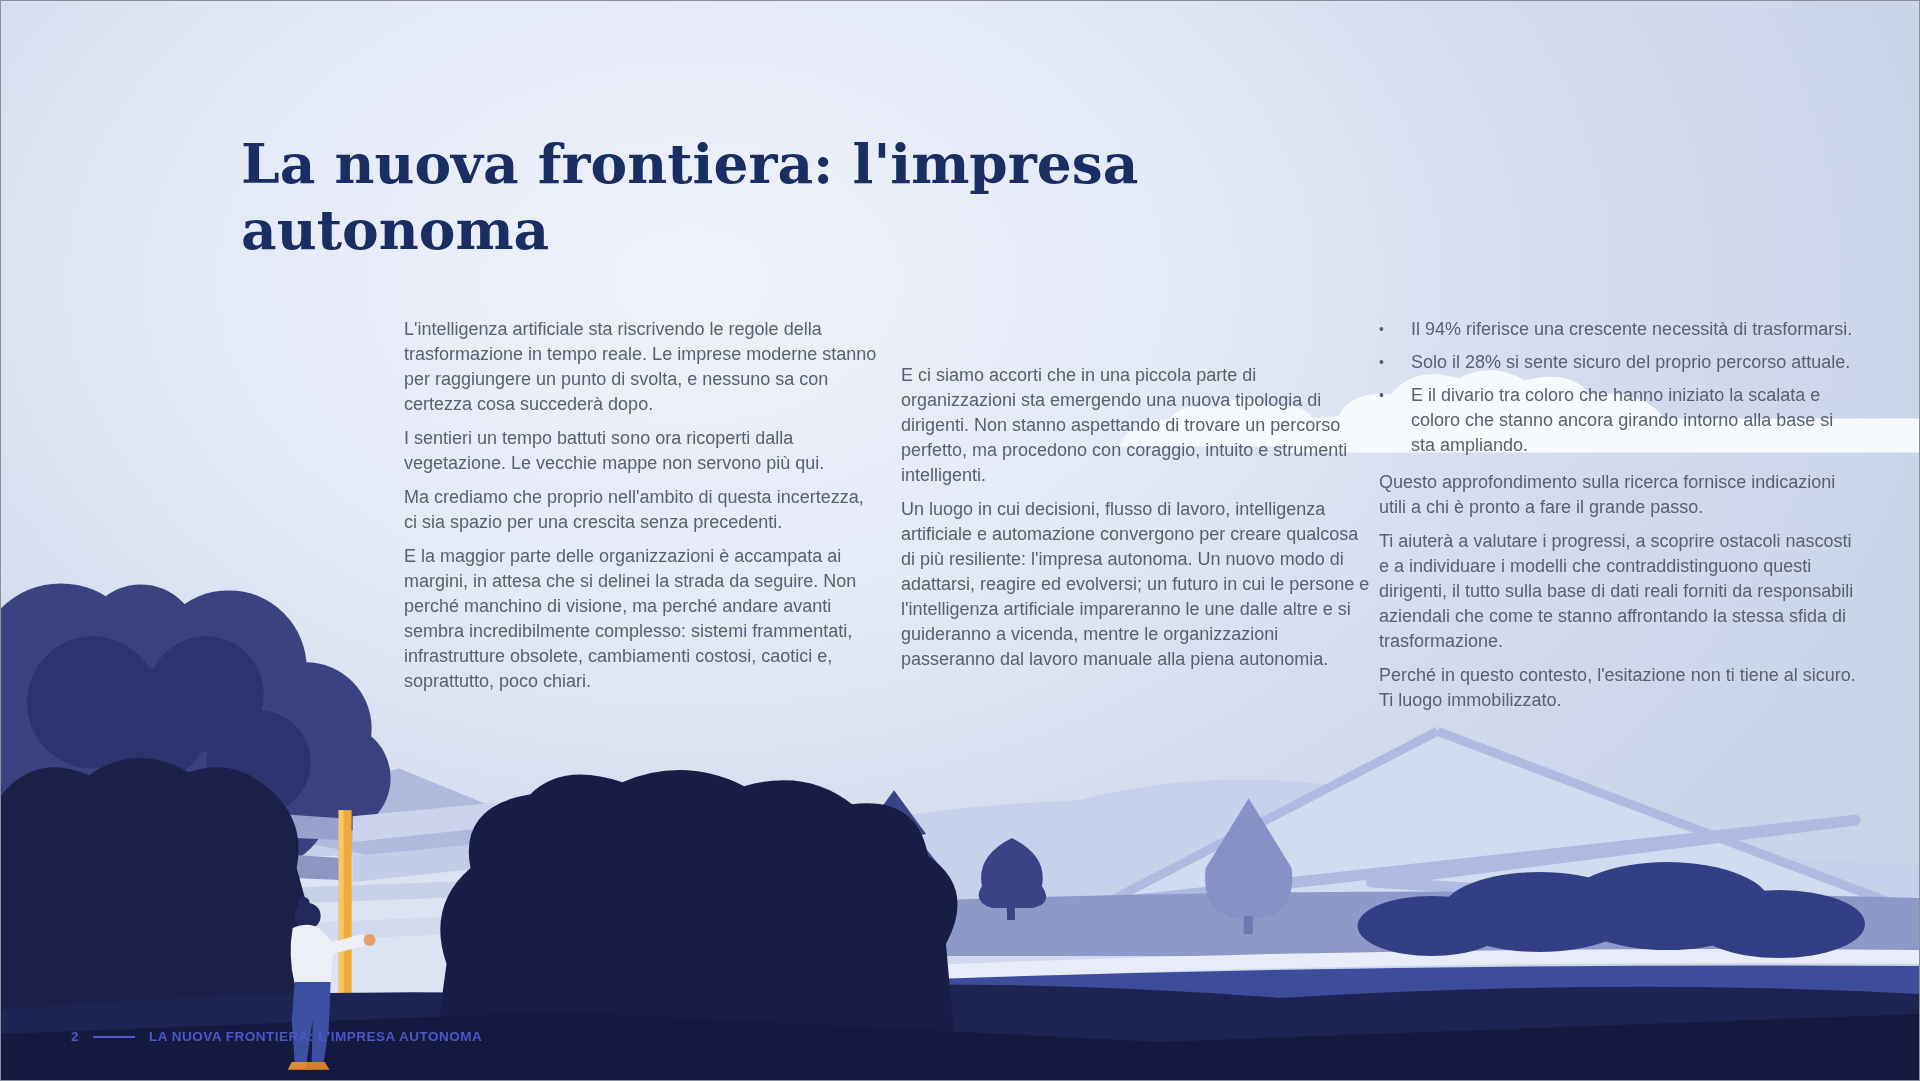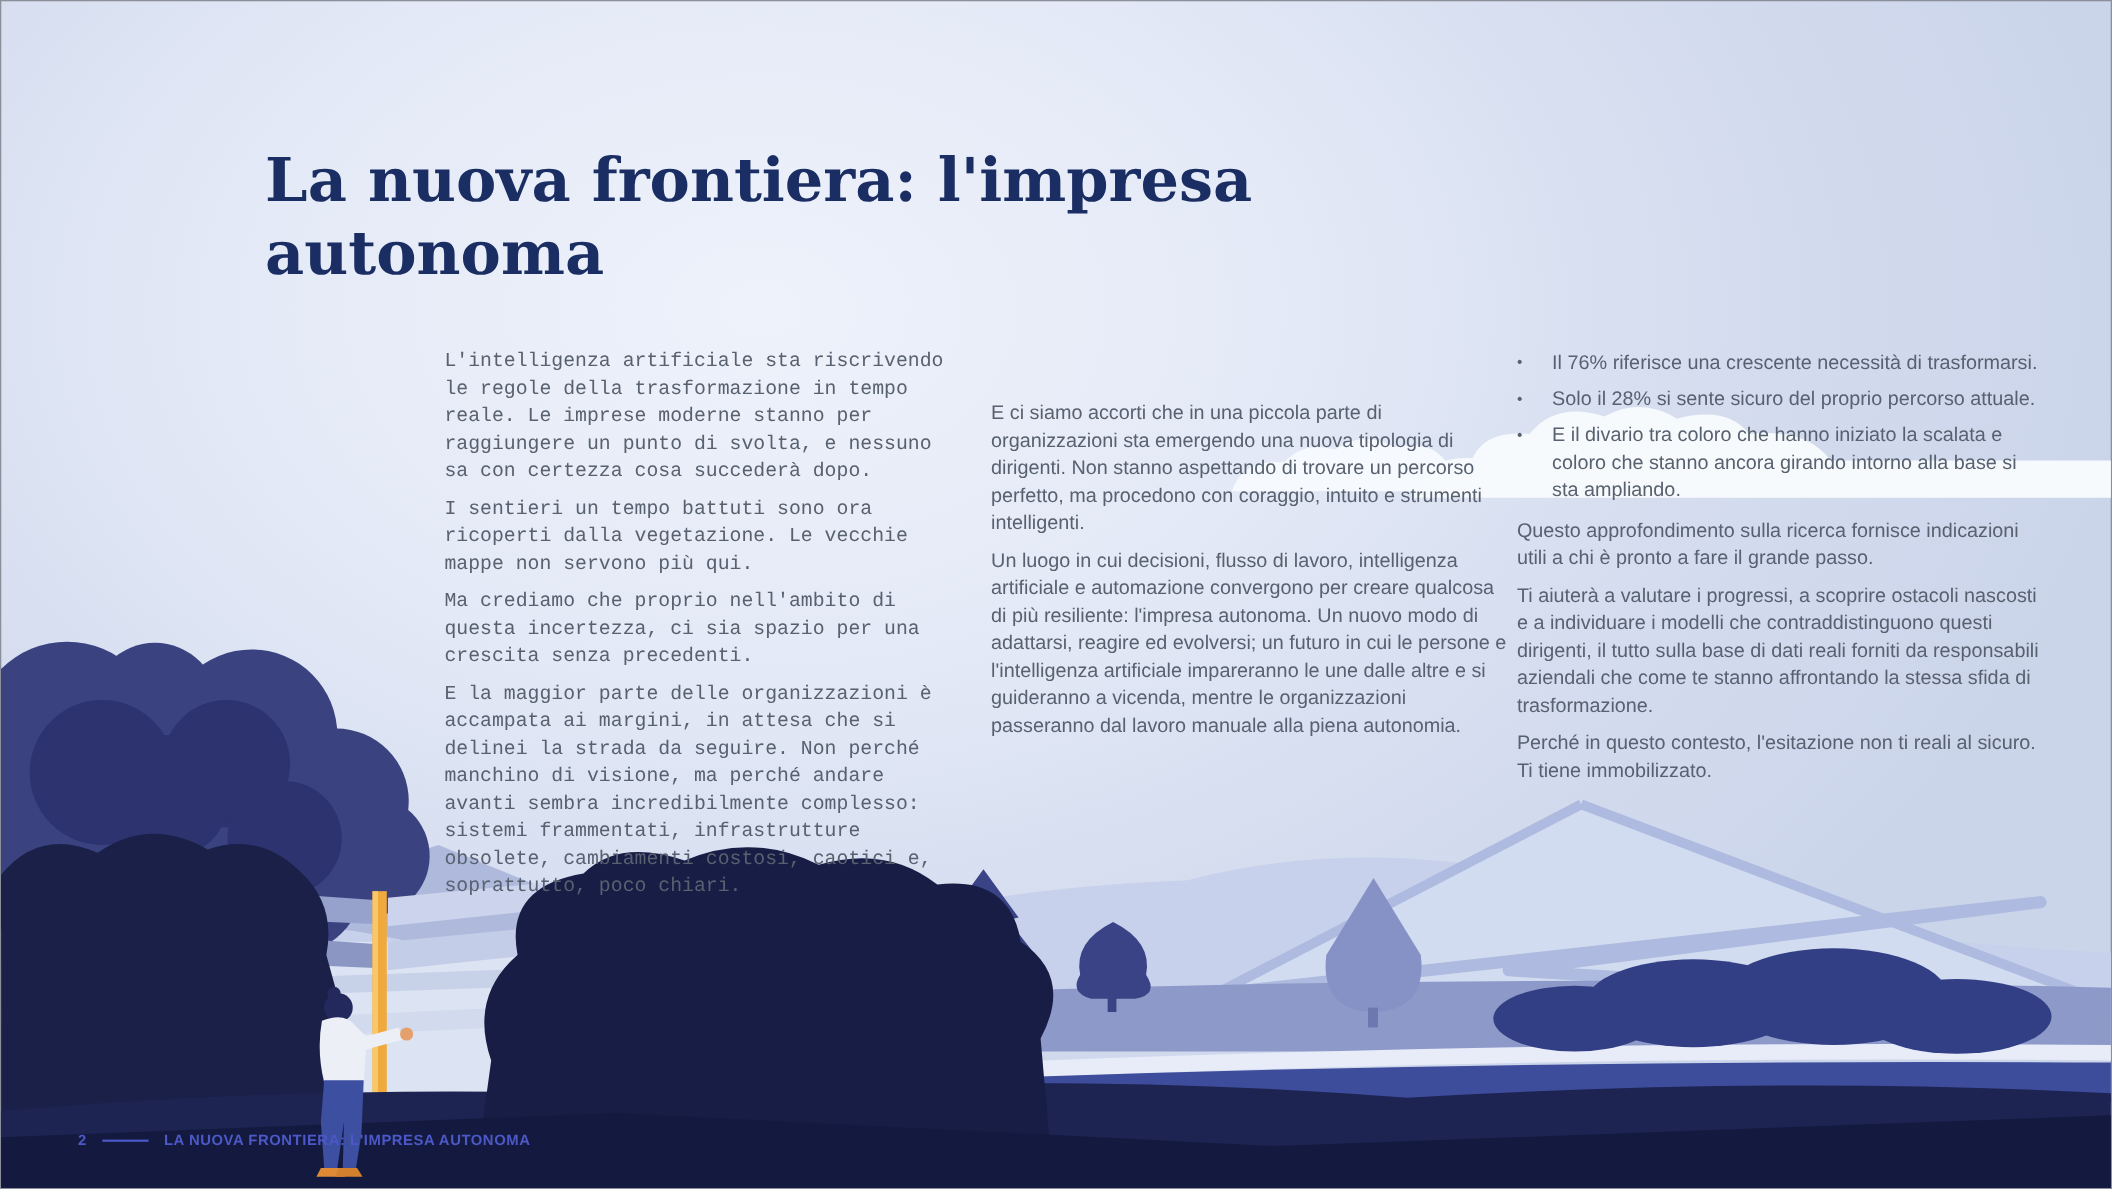--- a/index.html
+++ b/index.html
@@ -12,21 +12,21 @@
   }
   .illustration{position:absolute;inset:0;z-index:0;}
   .textlayer{position:absolute;inset:0;z-index:2;}
   .title{
     position:absolute;left:240px;top:130px;width:920px;
     font-family:"DejaVu Serif","Liberation Serif",serif;
     font-size:55px;line-height:66px;color:#1a2e63;font-weight:600;margin:0;
   }
   .col{position:absolute;top:316px;font-size:18px;line-height:25px;color:#58616f;}
   .col p{margin:0 0 9px 0;}
-  .col-1{left:403px;width:475px;font-family:Liberation Mono, monospace;}
+  .col-1{left:403px;width:475px;}
   .col-2{left:900px;width:475px;margin-top:46px;}
   .col-3{left:1378px;width:480px;}
   .bullets{list-style:none;margin:0 0 12px 0;padding:0;}
   .bullets li{display:flex;margin:0 0 8px 0;}
   .bullets .dot{flex:0 0 32px;width:32px;font-size:14px;color:#58616f;}
   .footer{
     position:absolute;left:70px;top:1028px;display:flex;align-items:center;
     color:#4c58c8;font-weight:bold;font-size:13.5px;letter-spacing:0.5px;
   }
   .footer .rule{width:42px;height:2px;background:#4c58c8;margin:0 14px;}
@@ -149,34 +149,34 @@
 
     <div class="col col-2">
       <p>E ci siamo accorti che in una piccola parte di organizzazioni sta emergendo una nuova tipologia di dirigenti. Non stanno aspettando di trovare un percorso perfetto, ma procedono con coraggio, intuito e strumenti intelligenti.</p>
       <p>Un luogo in cui decisioni, flusso di lavoro, intelligenza artificiale e automazione convergono per creare qualcosa di più resiliente: l'impresa autonoma. Un nuovo modo di adattarsi, reagire ed evolversi; un futuro in cui le persone e l'intelligenza artificiale impareranno le une dalle altre e si guideranno a vicenda, mentre le organizzazioni passeranno dal lavoro manuale alla piena autonomia.</p>
     </div>
 
     <div class="col col-3">
       <ul class="bullets">
         <li>
           <span class="dot">•</span>
-          <span>Il 76% riferisce una crescente necessità di trasformarsi.</span>
+          <span>Il 94% riferisce una crescente necessità di trasformarsi.</span>
         </li>
         <li>
           <span class="dot">•</span>
           <span>Solo il 28% si sente sicuro del proprio percorso attuale.</span>
         </li>
         <li>
           <span class="dot">•</span>
           <span>E il divario tra coloro che hanno iniziato la scalata e coloro che stanno ancora girando intorno alla base si sta ampliando.</span>
         </li>
       </ul>
       <p>Questo approfondimento sulla ricerca fornisce indicazioni utili a chi è pronto a fare il grande passo.</p>
       <p>Ti aiuterà a valutare i progressi, a scoprire ostacoli nascosti e a individuare i modelli che contraddistinguono questi dirigenti, il tutto sulla base di dati reali forniti da responsabili aziendali che come te stanno affrontando la stessa sfida di trasformazione.</p>
-      <p>Perché in questo contesto, l'esitazione non ti reali al sicuro. Ti tiene immobilizzato.</p>
+      <p>Perché in questo contesto, l'esitazione non ti tiene al sicuro. Ti luogo immobilizzato.</p>
     </div>
 
     <div class="footer">
       <span>2</span>
       <span class="rule"></span>
       <span>LA NUOVA FRONTIERA: L'IMPRESA AUTONOMA</span>
     </div>
 
   </div>
 </div>

